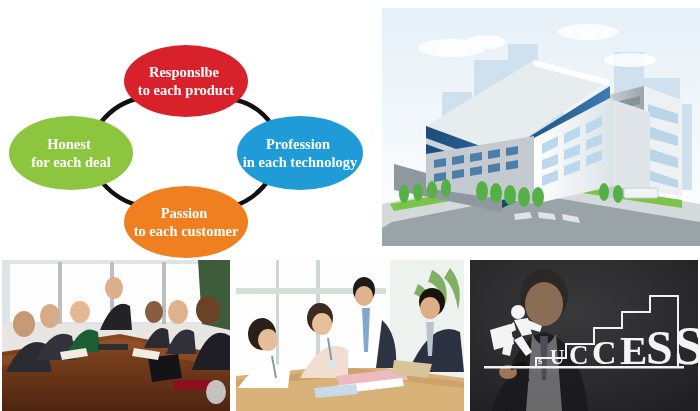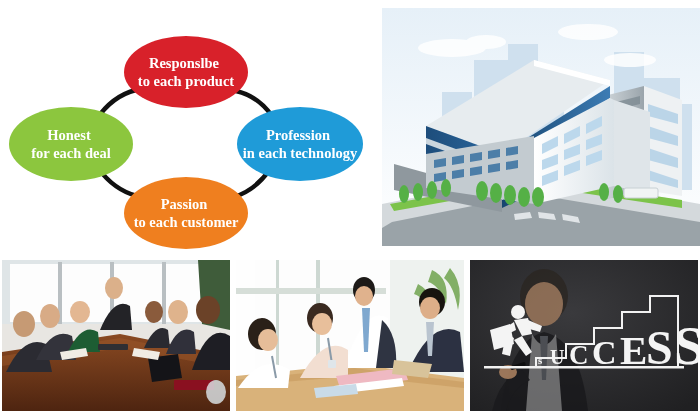--- a/index.html
+++ b/index.html
@@ -1,20 +1,20 @@
 <!DOCTYPE html>
 <html><head>
 <meta charset="utf-8">
 <style>
   html,body{margin:0;padding:0;background:#ffffff;}
   body{width:700px;height:411px;overflow:hidden;font-family:"Liberation Serif",serif;}
   .page{position:relative;width:700px;height:411px;background:#fff;}
 
   
-  .diagram{position:absolute;left:0;top:4px;width:380px;height:248px;text-align:right;}
+  .diagram{position:absolute;left:0;top:13px;width:380px;height:248px;text-align:right;}
   .diagram svg{display:block;}
   .node-label{font-family:"Liberation Serif",serif;fill:#ffffff;font-weight:bold;text-anchor:middle;}
   .node-label .l1{font-size:14.5px;}
   .node-label .l2{font-size:14.5px;}
 
   
   .building{position:absolute;left:382px;top:8px;width:318px;height:238px;}
   .building svg{display:block;}
 
   

